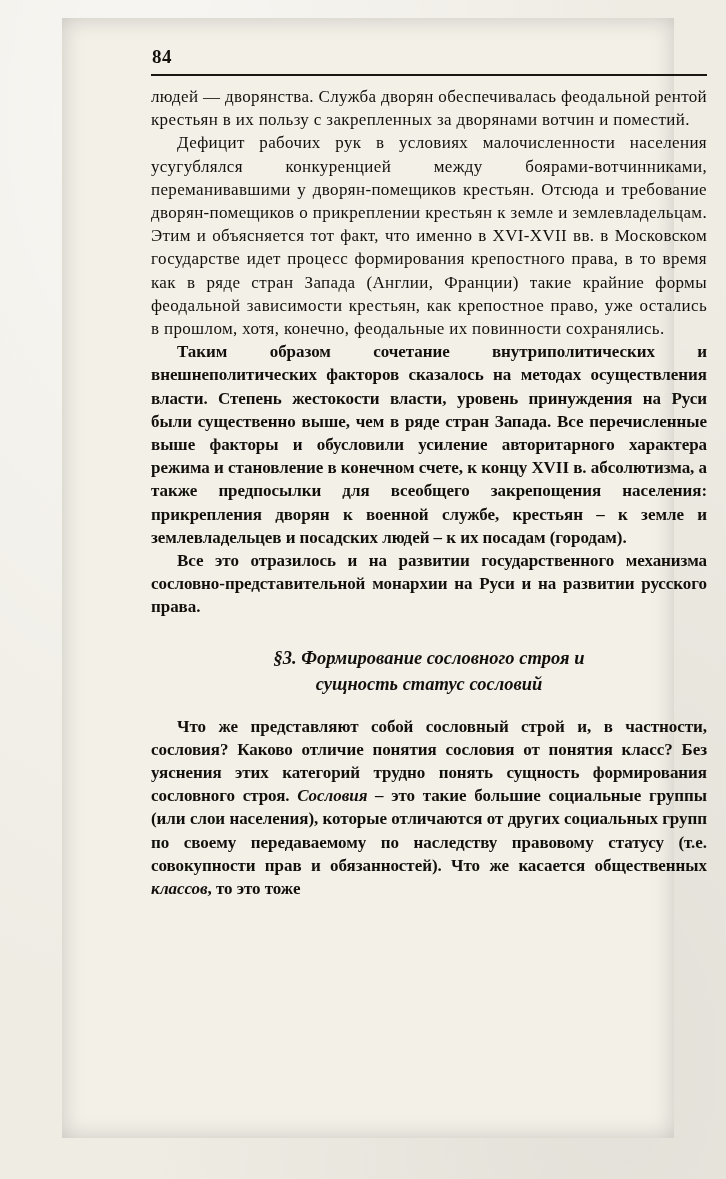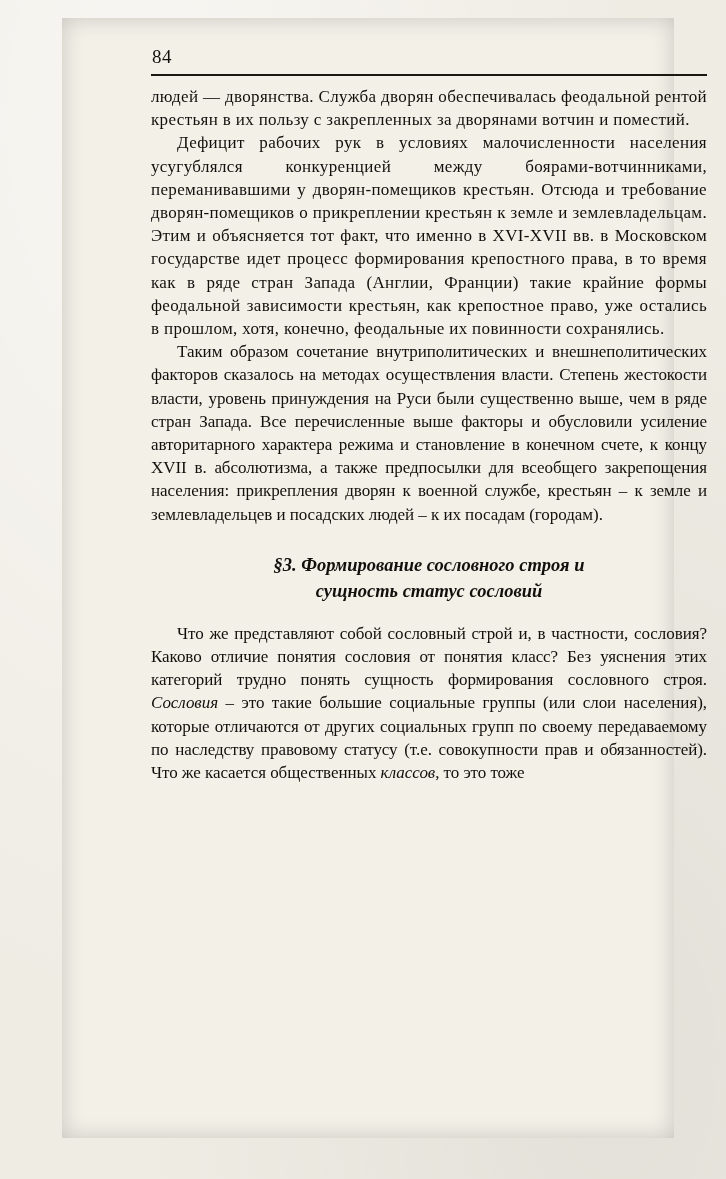--- a/index.html
+++ b/index.html
@@ -33,21 +33,21 @@
     box-shadow: 0 0 22px rgba(0,0,0,0.18) inset;
   }
   .content {
     position: absolute;
     left: 86px;
     top: 28px;
     width: 562px;
   }
   .folio {
     font-size: 19px;
-    font-weight: normal;
+    font-weight: bold;
     color: #14110d;
     letter-spacing: 0.5px;
     margin: 0 0 6px 4px;
   }
   .rule {
     width: 556px;
     height: 2px;
     background: #1a1713;
     margin-bottom: 9px;
     margin-left: 3px;
@@ -64,20 +64,21 @@
     text-align: justify;
     text-justify: inter-word;
     color: #12100c;
     -webkit-font-smoothing: antialiased;
   }
   p.par.indent {
     text-indent: 26px;
   }
   .tight {
     letter-spacing: -0.05px;
+    font-weight: bold;
   }
   .wide {
     letter-spacing: 0.35px;
   }
   .section-head {
     margin: 26px 0 18px 0;
     text-align: center;
     font-weight: bold;
     font-style: italic;
     font-size: 18.5px;
@@ -112,20 +113,23 @@
         </div>
 
         <div class="para-block">
           <p class="par indent wide">Дефицит рабочих рук в условиях малочисленности населения усугублялся конкуренцией между боярами-вотчинниками, переманивавшими у дворян-помещиков крестьян. Отсюда и требование дворян-помещиков о прикреплении крестьян к земле и землевладельцам. Этим и объясняется тот факт, что именно в XVI-XVII вв. в Московском государстве идет процесс формирования крепостного права, в то время как в ряде стран Запада (Англии, Франции) такие крайние формы феодальной зависимости крестьян, как крепостное право, уже остались в прошлом, хотя, конечно, феодальные их повинности сохранялись.</p>
         </div>
 
         <div class="para-block">
           <p class="par indent tight">Таким образом сочетание внутриполитических и внешнеполитических факторов сказалось на методах осуществления власти. Степень жестокости власти, уровень принуждения на Руси были существенно выше, чем в ряде стран Запада. Все перечисленные выше факторы и обусловили усиление авторитарного характера режима и становление в конечном счете, к концу XVII в. абсолютизма, а также предпосылки для всеобщего закрепощения населения: прикрепления дворян к военной службе, крестьян – к земле и землевладельцев и посадских людей – к их посадам (городам).</p>
         </div>
 
+        <div class="para-block">
+          <p class="par indent tight">Все это отразилось и на развитии государственного механизма сословно-представительной монархии на Руси и на развитии русского права.</p>
+        </div>
 
         <div class="section-head">
           <span class="line">§3. Формирование сословного строя и</span>
           <span class="line">сущность статус сословий</span>
         </div>
 
 
         <div class="para-block">
           <p class="par indent tight"><span>Что же представляют собой сословный строй и, в частности, сословия? Каково отличие понятия сословия от понятия класс? Без уяснения этих категорий трудно понять сущность формирования сословного строя. </span><em class="it">Сословия</em><span> – это такие большие социальные группы (или слои населения), которые отличаются от других социальных групп по своему передаваемому по наследству правовому статусу (т.е. совокупности прав и обязанностей). Что же касается общественных </span><em class="it">классов</em><span>, то это тоже</span></p>
         </div>

